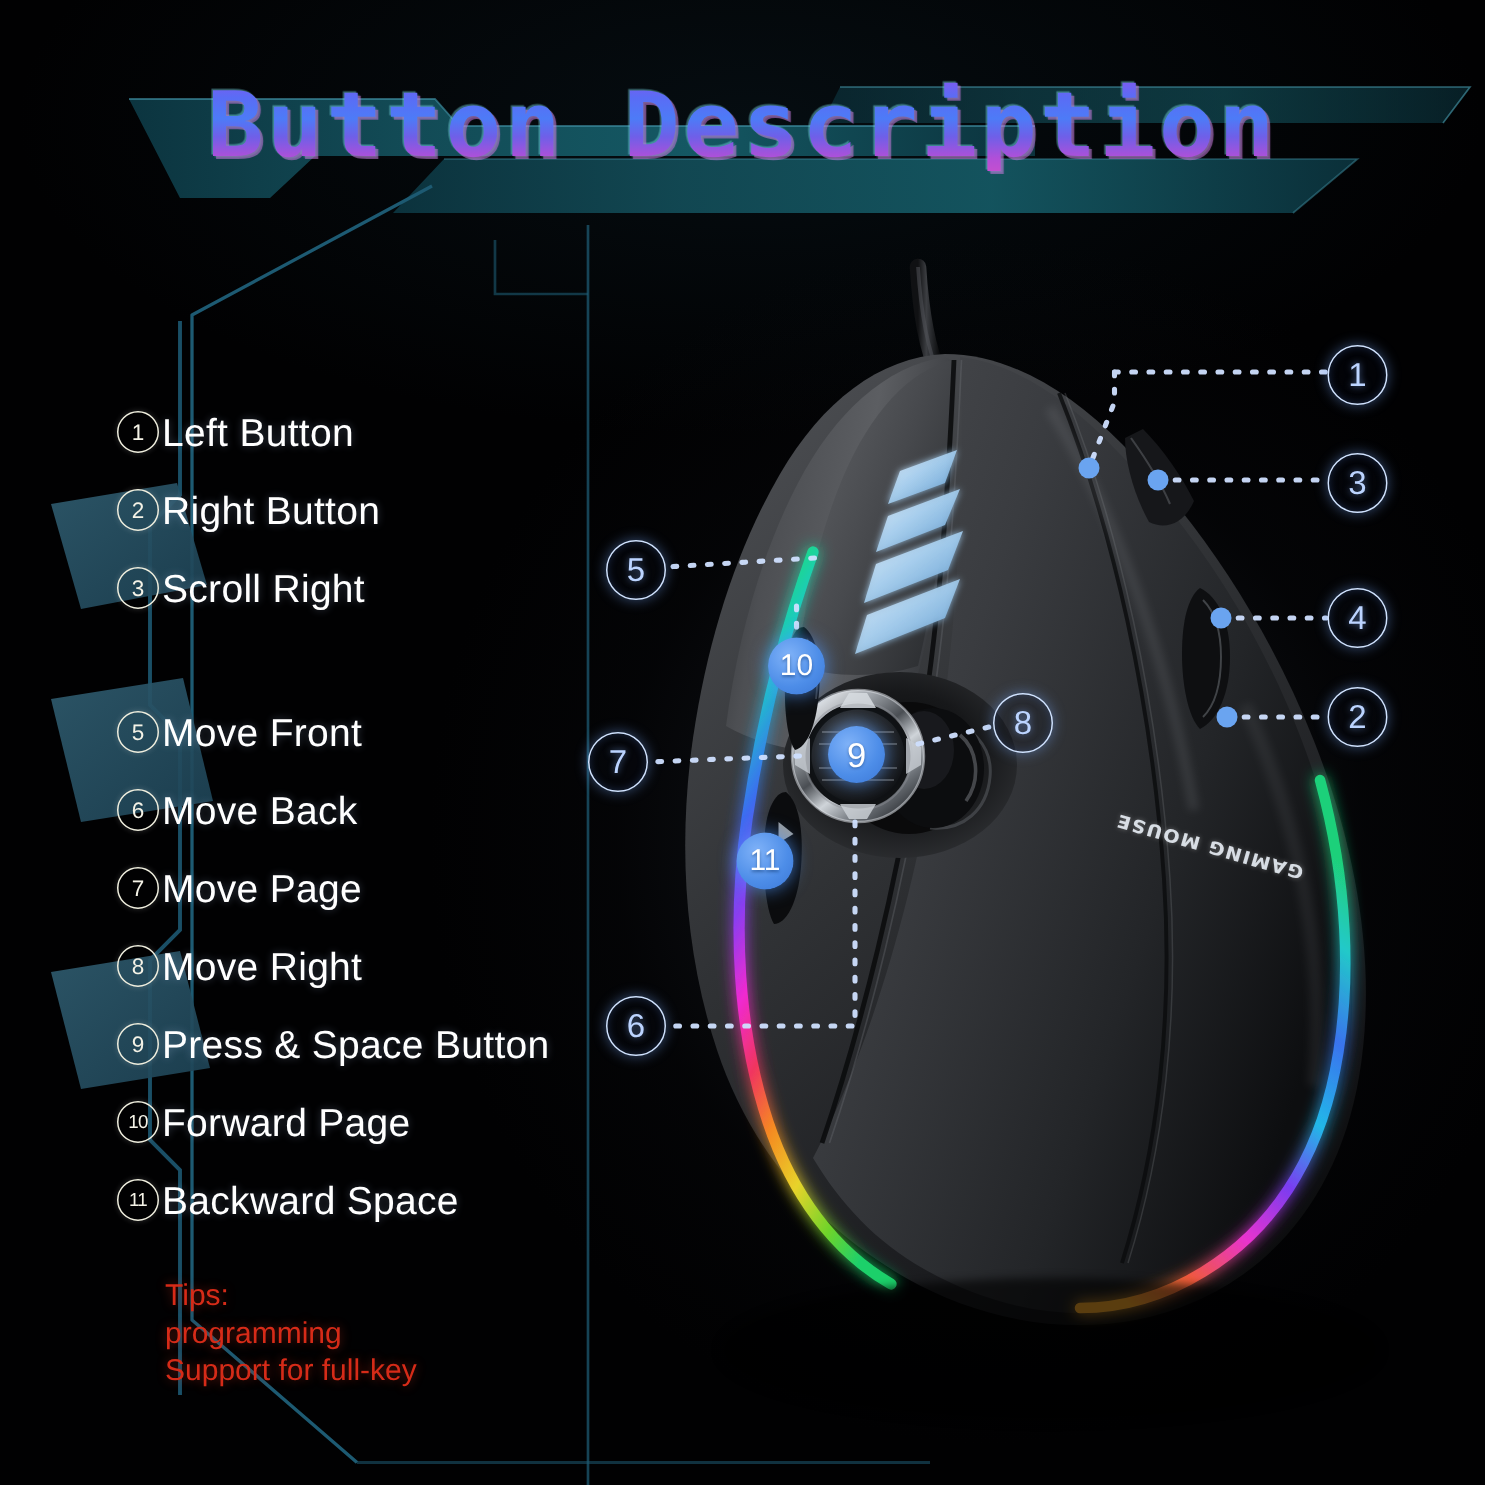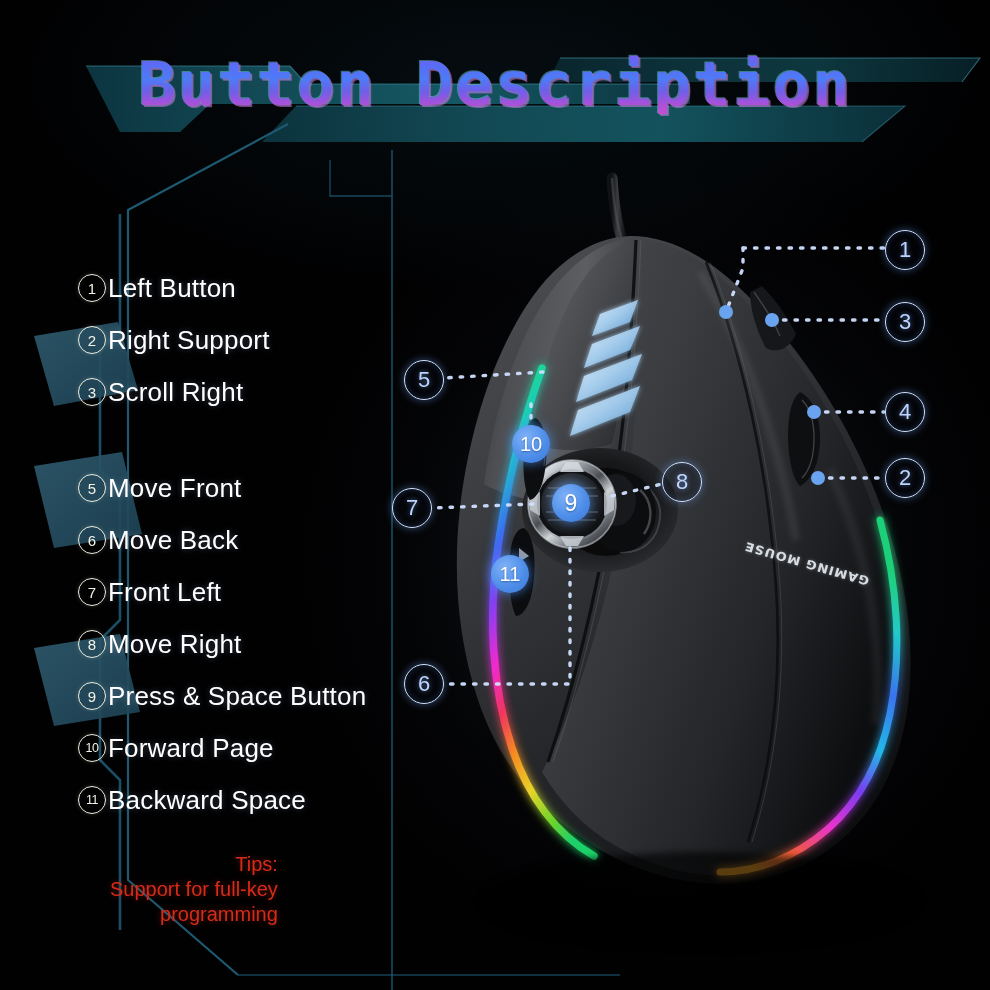--- a/index.html
+++ b/index.html
@@ -52,21 +52,20 @@
     letter-spacing:.2px;text-shadow:0 0 6px rgba(190,215,255,.30);
     white-space:nowrap;
   }
   .legend-spacer{height:44px;}
 
   
   .tips{
     position:absolute;left:110px;top:852px;
     color:#d62b18;font-size:20px;line-height:25px;
     text-shadow:0 0 7px rgba(230,60,35,.45);
-    text-align:right;
   }
   .tips div{white-space:nowrap;}
 
   
   .mouse-svg{position:absolute;left:0;top:0;}
 
   
   .callout{
     position:absolute;width:38px;height:38px;border-radius:50%;
     display:flex;align-items:center;justify-content:center;
@@ -378,40 +377,40 @@
     <div class="title-text">Button Description</div>
   </div>
 
   <div class="legend">
     <div class="legend-row">
       <span class="num-circle">1</span>
       <span class="legend-label">Left Button</span>
     </div>
     <div class="legend-row">
       <span class="num-circle">2</span>
-      <span class="legend-label">Right Support</span>
+      <span class="legend-label">Right Button</span>
     </div>
     <div class="legend-row">
       <span class="num-circle">3</span>
       <span class="legend-label">Scroll Right</span>
     </div>
 
     <div class="legend-spacer"></div>
 
     <div class="legend-row">
       <span class="num-circle">5</span>
       <span class="legend-label">Move Front</span>
     </div>
     <div class="legend-row">
       <span class="num-circle">6</span>
       <span class="legend-label">Move Back</span>
     </div>
     <div class="legend-row">
       <span class="num-circle">7</span>
-      <span class="legend-label">Front Left</span>
+      <span class="legend-label">Move Page</span>
     </div>
     <div class="legend-row">
       <span class="num-circle">8</span>
       <span class="legend-label">Move Right</span>
     </div>
     <div class="legend-row">
       <span class="num-circle">9</span>
       <span class="legend-label">Press &amp; Space Button</span>
     </div>
     <div class="legend-row">
@@ -419,22 +418,22 @@
       <span class="legend-label">Forward Page</span>
     </div>
     <div class="legend-row">
       <span class="num-circle wide">11</span>
       <span class="legend-label"> Backward Space</span>
     </div>
   </div>
 
   <div class="tips">
     <div>Tips:</div>
+    <div>programming</div>
     <div>Support for full-key</div>
-    <div>programming</div>
   </div>
 
   <svg class="leader" width="990" height="990" viewBox="0 0 990 990">
     <g stroke="#cfe0ff" stroke-width="3.4" fill="none" stroke-dasharray="2.5 9" stroke-linecap="round" opacity=".95">
 
       <path d="M743 248 L 884 248"></path>
       <path d="M743 248 L 743 268 L 726 312"></path>
 
       <path d="M772 320 L 884 320"></path>
 

